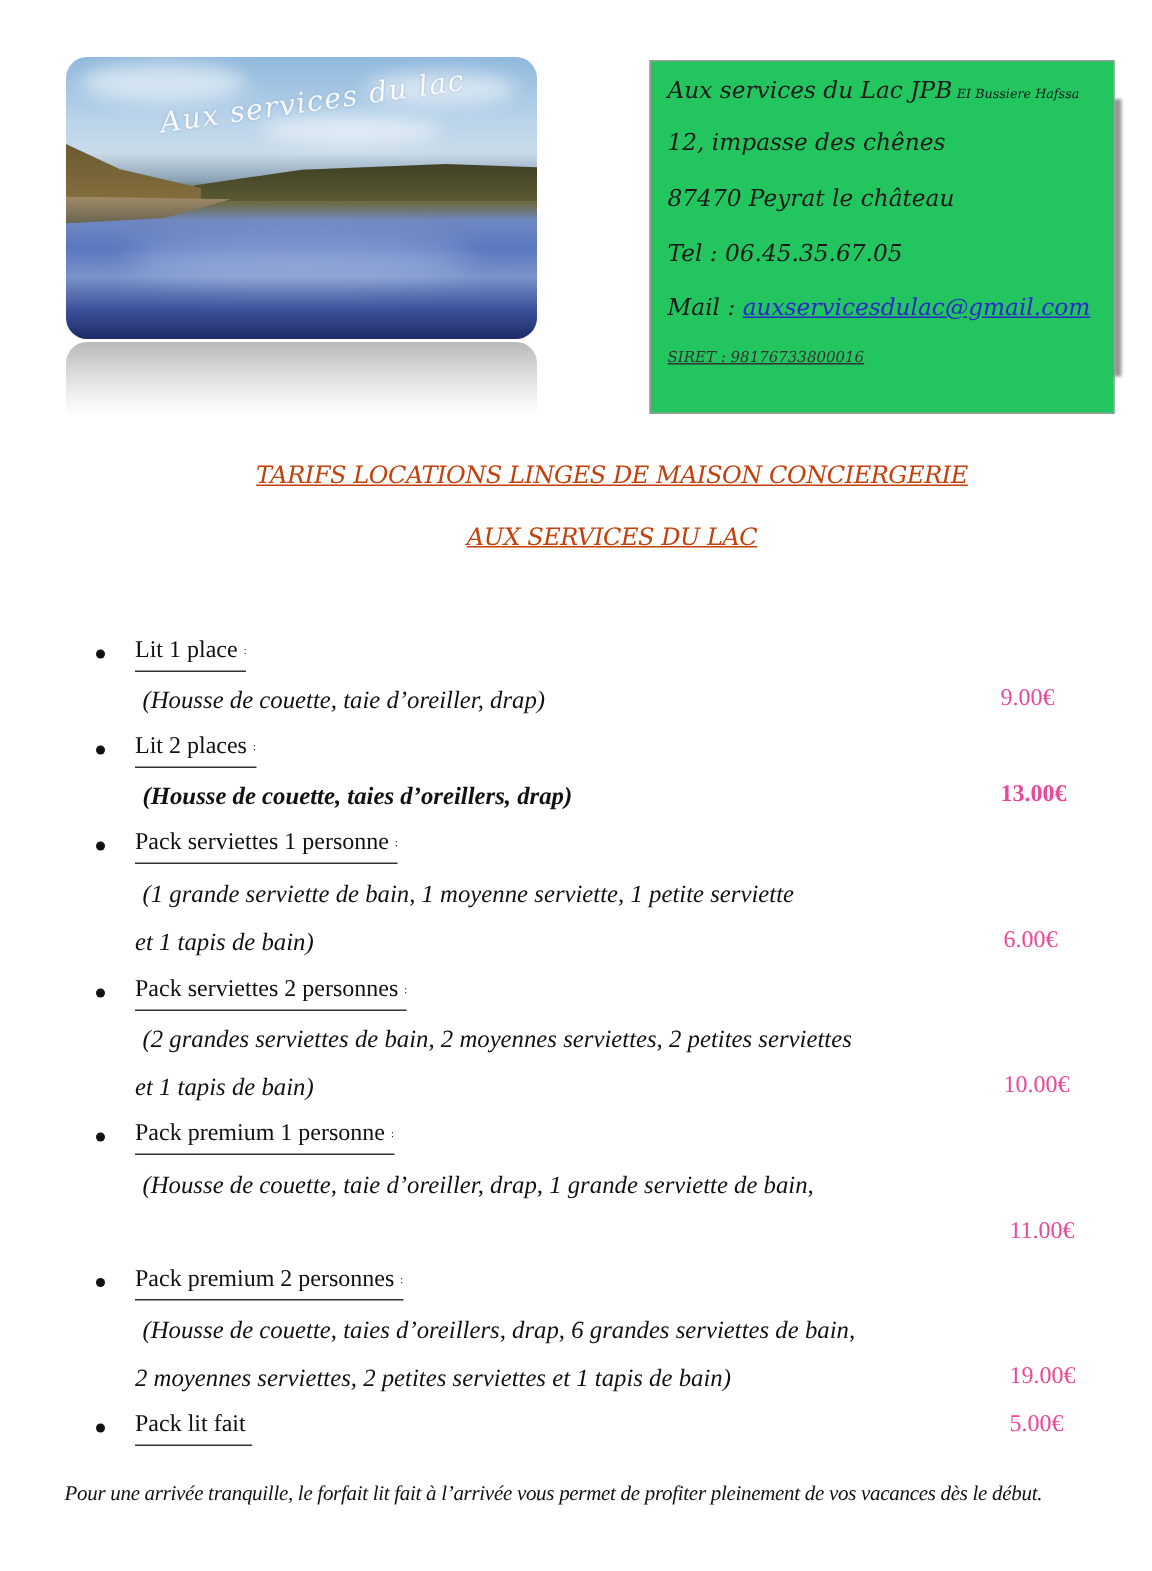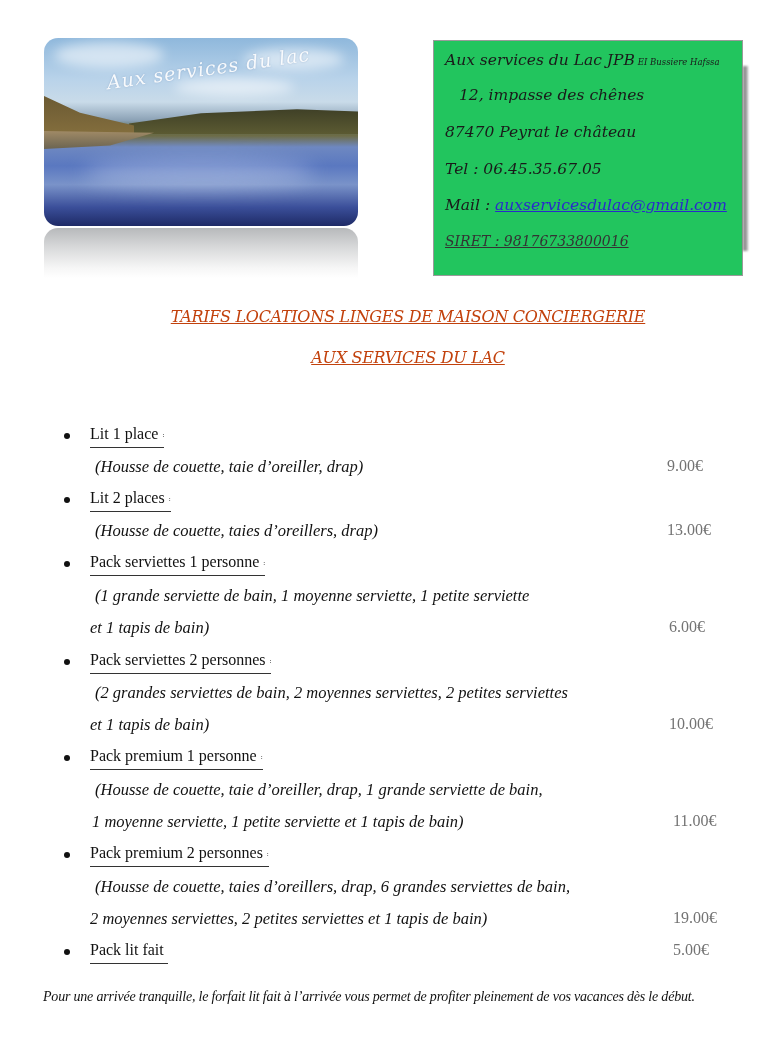--- a/index.html
+++ b/index.html
@@ -52,26 +52,26 @@
       border: 1px solid #9a9a9a; background: #22c55e;
       font-family: "DejaVu Serif", serif; font-style: italic;
     }
     .contact::after {
       content: ""; position: absolute; right: -6px; top: 25px; width: 5px; height: 185px;
       background: linear-gradient(90deg, #777, #bbb); filter: blur(1px);
     }
     .contact .line { position: absolute; left: 11px; white-space: nowrap; font-size: 15.5px; color: #1a1a1a; }
     .contact .l1 { top: 10px; }
     .contact .l1 .small { font-size: 8.5px; margin-left: 3px; }
-    .contact .l2 { top: 45px; margin-left: 14px; }
+    .contact .l2 { top: 45px; }
     .contact .l3 { top: 82px; }
     .contact .l4 { top: 119px; }
     .contact .l5 { top: 155px; }
     .contact .l5 a { color: #2a2acb; text-decoration: underline; }
-    .contact .l6 { top: 192px; font-size: 14px; text-decoration: underline; color: #333; }
+    .contact .l6 { top: 192px; font-size: 10px; text-decoration: underline; color: #333; }
 
     
     .title {
       position: absolute; left: 0; width: 768px; text-align: center;
       font-family: "DejaVu Serif", serif; font-style: italic; font-size: 16px;
       text-decoration: underline; letter-spacing: -0.3px; color: #c2410c; padding-left: 24px;
     }
     .title.t1 { top: 307px; }
     .title.t2 { top: 348px; }
 
@@ -87,21 +87,21 @@
       font-family: "Liberation Serif", serif; color: #111;
       border-bottom: 1px solid #333; padding-bottom: 4px;
     }
     .colon { font-size: 7px; margin-left: 4px; vertical-align: middle; }
     .desc {
       position: absolute; top: 2px; font-family: "Liberation Serif", serif;
       font-style: italic; font-size: 16.5px; color: #111; white-space: nowrap;
     }
     .price {
       position: absolute; top: 2px; font-family: "Liberation Serif", serif;
-      font-size: 16px; color: #737373; white-space: nowrap;
+      font-size: 16px; color: #ec4899; white-space: nowrap;
     }
 
     
     .footer {
       position: absolute; left: 43px; top: 982px; width: 700px;
       font-family: "Liberation Serif", serif; font-style: italic; font-size: 14px;
       line-height: 29px; color: #111; letter-spacing: -0.2px;
     }
   </style>
 </head>
@@ -147,21 +147,21 @@
   </div>
   <div class="row" style="top:455px;">
     <span class="desc" style="left:95px;">(Housse de couette, taie d’oreiller, drap)</span>
     <span class="price" style="left:667px;">9.00€</span>
   </div>
 
   <div class="row" style="top:487px;">
     <span class="bullet"></span>
     <span class="item-name"><span>Lit 2 places</span><span class="colon">:</span></span>
   </div>
-  <div class="row" style="top:519px;">
+  <div class="row" style="top:519px;font-weight:bold;">
     <span class="desc" style="left:95px;">(Housse de couette, taies d’oreillers, drap)</span>
     <span class="price" style="left:667px;">13.00€</span>
   </div>
 
   <div class="row" style="top:551px;">
     <span class="bullet"></span>
     <span class="item-name"><span>Pack serviettes 1 personne</span><span class="colon">:</span></span>
   </div>
   <div class="row" style="top:584px;">
     <span class="desc" style="left:95px;">(1 grande serviette de bain, 1 moyenne serviette, 1 petite serviette</span>
@@ -184,21 +184,20 @@
   </div>
 
   <div class="row" style="top:745px;text-align:right;">
     <span class="bullet"></span>
     <span class="item-name"><span>Pack premium 1 personne</span><span class="colon">:</span></span>
   </div>
   <div class="row" style="top:778px;">
     <span class="desc" style="left:95px;">(Housse de couette, taie d’oreiller, drap, 1 grande serviette de bain,</span>
   </div>
   <div class="row" style="top:810px;">
-    <span class="desc" style="left:92px;">1 moyenne serviette, 1 petite serviette et 1 tapis de bain)</span>
     <span class="price" style="left:673px;">11.00€</span>
   </div>
 
   <div class="row" style="top:842px;">
     <span class="bullet"></span>
     <span class="item-name"><span>Pack premium 2 personnes</span><span class="colon">:</span></span>
   </div>
   <div class="row" style="top:875px;">
     <span class="desc" style="left:95px;">(Housse de couette, taies d’oreillers, drap, 6 grandes serviettes de bain,</span>
   </div>

